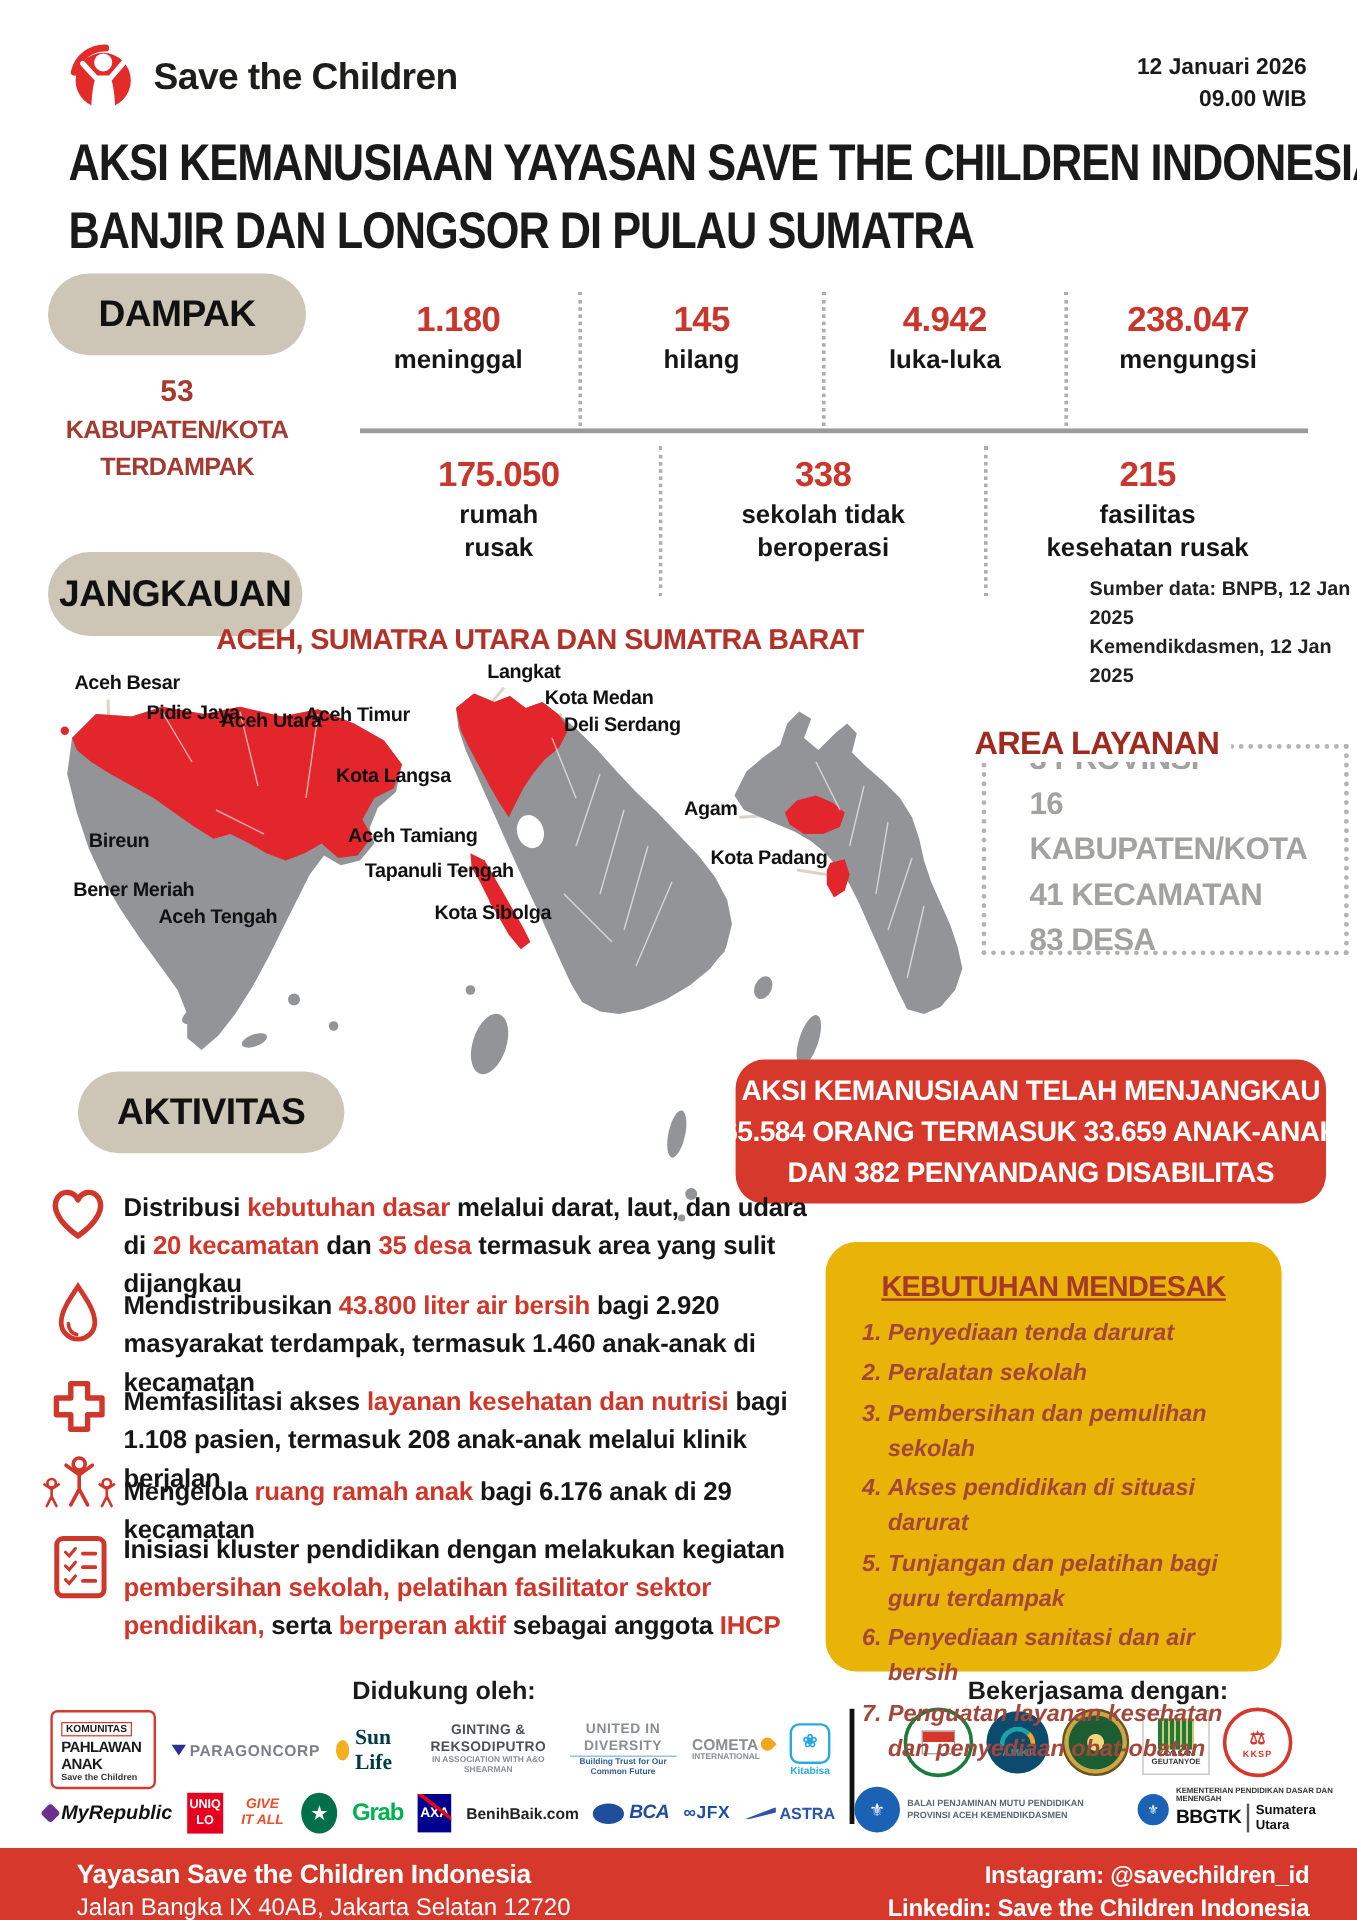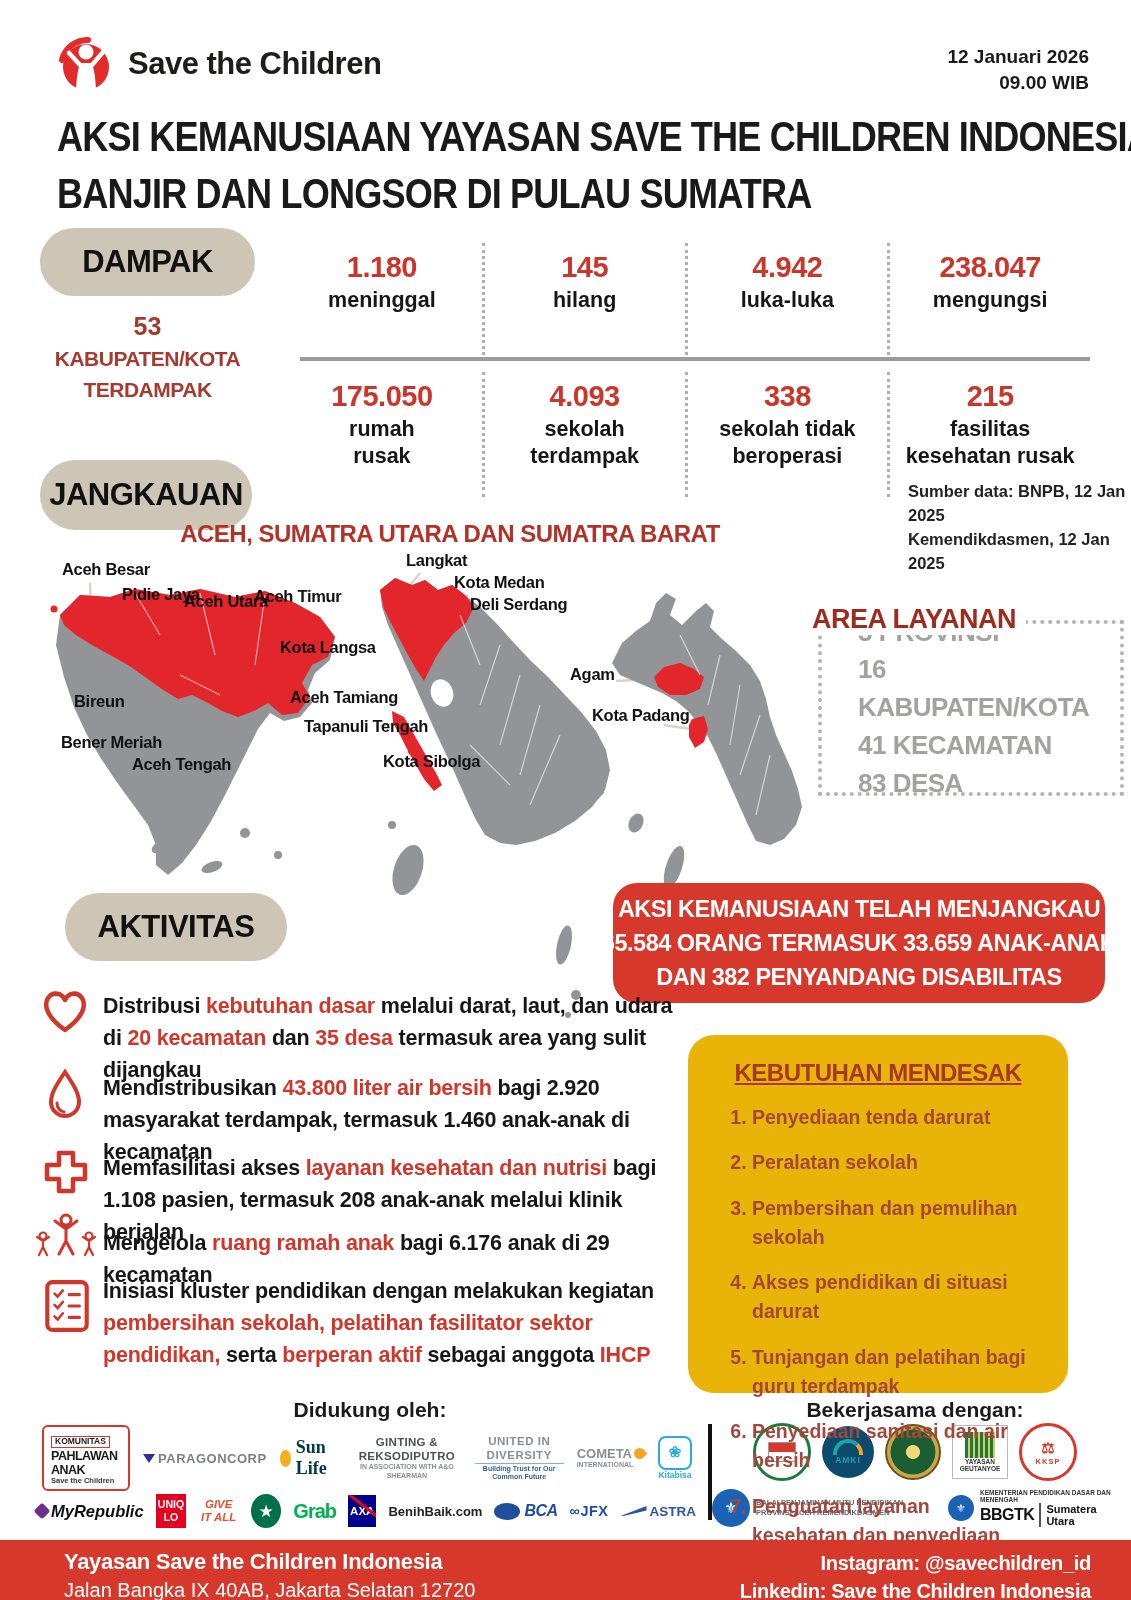--- a/index.html
+++ b/index.html
@@ -33,42 +33,42 @@
   .source{left:908px;top:480px;font-size:16.5px;font-weight:700;line-height:1.45;color:#222;}
   
   .map-title{left:150px;top:520px;width:600px;text-align:center;font-size:24px;font-weight:800;
              color:#b23229;letter-spacing:-0.5px;}
   .map-svg{left:40px;top:545px;z-index:1;}
   .map-label{position:absolute;z-index:2;font-size:16.5px;font-weight:700;color:#111;letter-spacing:-0.3px;white-space:nowrap;}
   .ml0{left:62px;top:560px;}  .ml1{left:122px;top:585px;} .ml2{left:184px;top:592px;}
   .ml3{left:254px;top:587px;} .ml4{left:280px;top:638px;} .ml5{left:74px;top:692px;}
   .ml6{left:290px;top:688px;} .ml7{left:61px;top:733px;}  .ml8{left:132px;top:755px;}
   .ml9{left:406px;top:551px;} .ml10{left:454px;top:573px;}.ml11{left:470px;top:595px;}
-  .ml12{left:304px;top:717px;}.ml13{left:362px;top:752px;margin-left:21px;}.ml14{left:570px;top:665px;}
+  .ml12{left:304px;top:717px;}.ml13{left:362px;top:752px;}.ml14{left:570px;top:665px;}
   .ml15{left:592px;top:706px;}
   
   .al-title{left:812px;top:604px;font-size:27px;font-weight:800;color:#9e2b20;letter-spacing:-0.5px;
             background:#fff;padding-right:10px;z-index:3;}
   .al-box{left:818px;top:620px;width:262px;height:168px;border:4px dotted #b3b3b1;z-index:2;
           display:flex;flex-direction:column;justify-content:center;padding-left:36px;}
   .al-item{font-size:26px;font-weight:800;color:#a2a2a0;letter-spacing:-0.5px;line-height:1.45;}
   
   .banner{left:613px;top:883px;width:492px;height:120px;background:#d6382b;border-radius:24px;z-index:4;
           display:flex;flex-direction:column;align-items:center;justify-content:center;}
   .banner div{color:#fff;font-size:23.5px;font-weight:800;line-height:1.45;letter-spacing:-0.5px;white-space:nowrap;}
   .act-icon{position:absolute;z-index:4;}
   .act-text{position:absolute;width:572px;font-size:21.5px;font-weight:600;line-height:1.5;
             color:#161616;letter-spacing:-0.2px;z-index:4;}
   .red-text{color:#d0372b;}
   
   .keb-box{left:688px;top:1035px;width:380px;height:358px;background:#eab308;border-radius:26px;z-index:4;}
   .keb-title{margin:24px 20px 0;text-align:center;font-size:24px;font-weight:800;color:#a5382c;
              text-decoration:underline;letter-spacing:-0.5px;}
   .keb-list{margin:10px 0 0;padding:0 22px 0 48px;color:#a4473b;font-size:19.5px;font-weight:700;line-height:1.5;}
-  .keb-list li{margin:16px;}
+  .keb-list li{margin:4px;font-style:italic;}
   
   .didukung{left:60px;top:1398px;width:620px;text-align:center;font-size:21px;font-weight:800;}
   .bekerjasama{left:720px;top:1398px;width:390px;text-align:center;font-size:21px;font-weight:800;}
   .sp-row{display:flex;align-items:center;justify-content:center;}
   .sp-row1{left:42px;top:1426px;width:650px;height:64px;gap:13px;}
   .sp-row2{left:36px;top:1486px;width:660px;height:50px;gap:12px;}
   .pa-box{border:2.5px solid #d6382b;border-radius:6px;padding:3px 7px;text-align:left;line-height:1.15;}
   .pa-l1{font-size:8.5px;font-weight:800;border:1.5px solid #d6382b;display:inline-block;padding:0 3px;}
   .pa-l2{font-size:12.5px;font-weight:900;letter-spacing:-0.5px;}
   .pa-l3{font-size:7.5px;font-weight:700;color:#333;}
@@ -200,25 +200,20 @@
     </div>
   <div class="abs stats-divider"></div>
   <div class="abs stats-row stats-row2">
 
   <div class="stat-col">
         <div class="stat-value">175.050</div>
         <div class="stat-label">rumah
 rusak</div>
       </div>
       <div class="stat-col">
-        <div class="stat-value">4.093</div>
-        <div class="stat-label">sekolah
-terdampak</div>
-      </div>
-      <div class="stat-col">
         <div class="stat-value">338</div>
         <div class="stat-label">sekolah tidak
 beroperasi</div>
       </div>
       <div class="stat-col">
         <div class="stat-value">215</div>
         <div class="stat-label">fasilitas
 kesehatan rusak</div>
       </div>
     </div>

